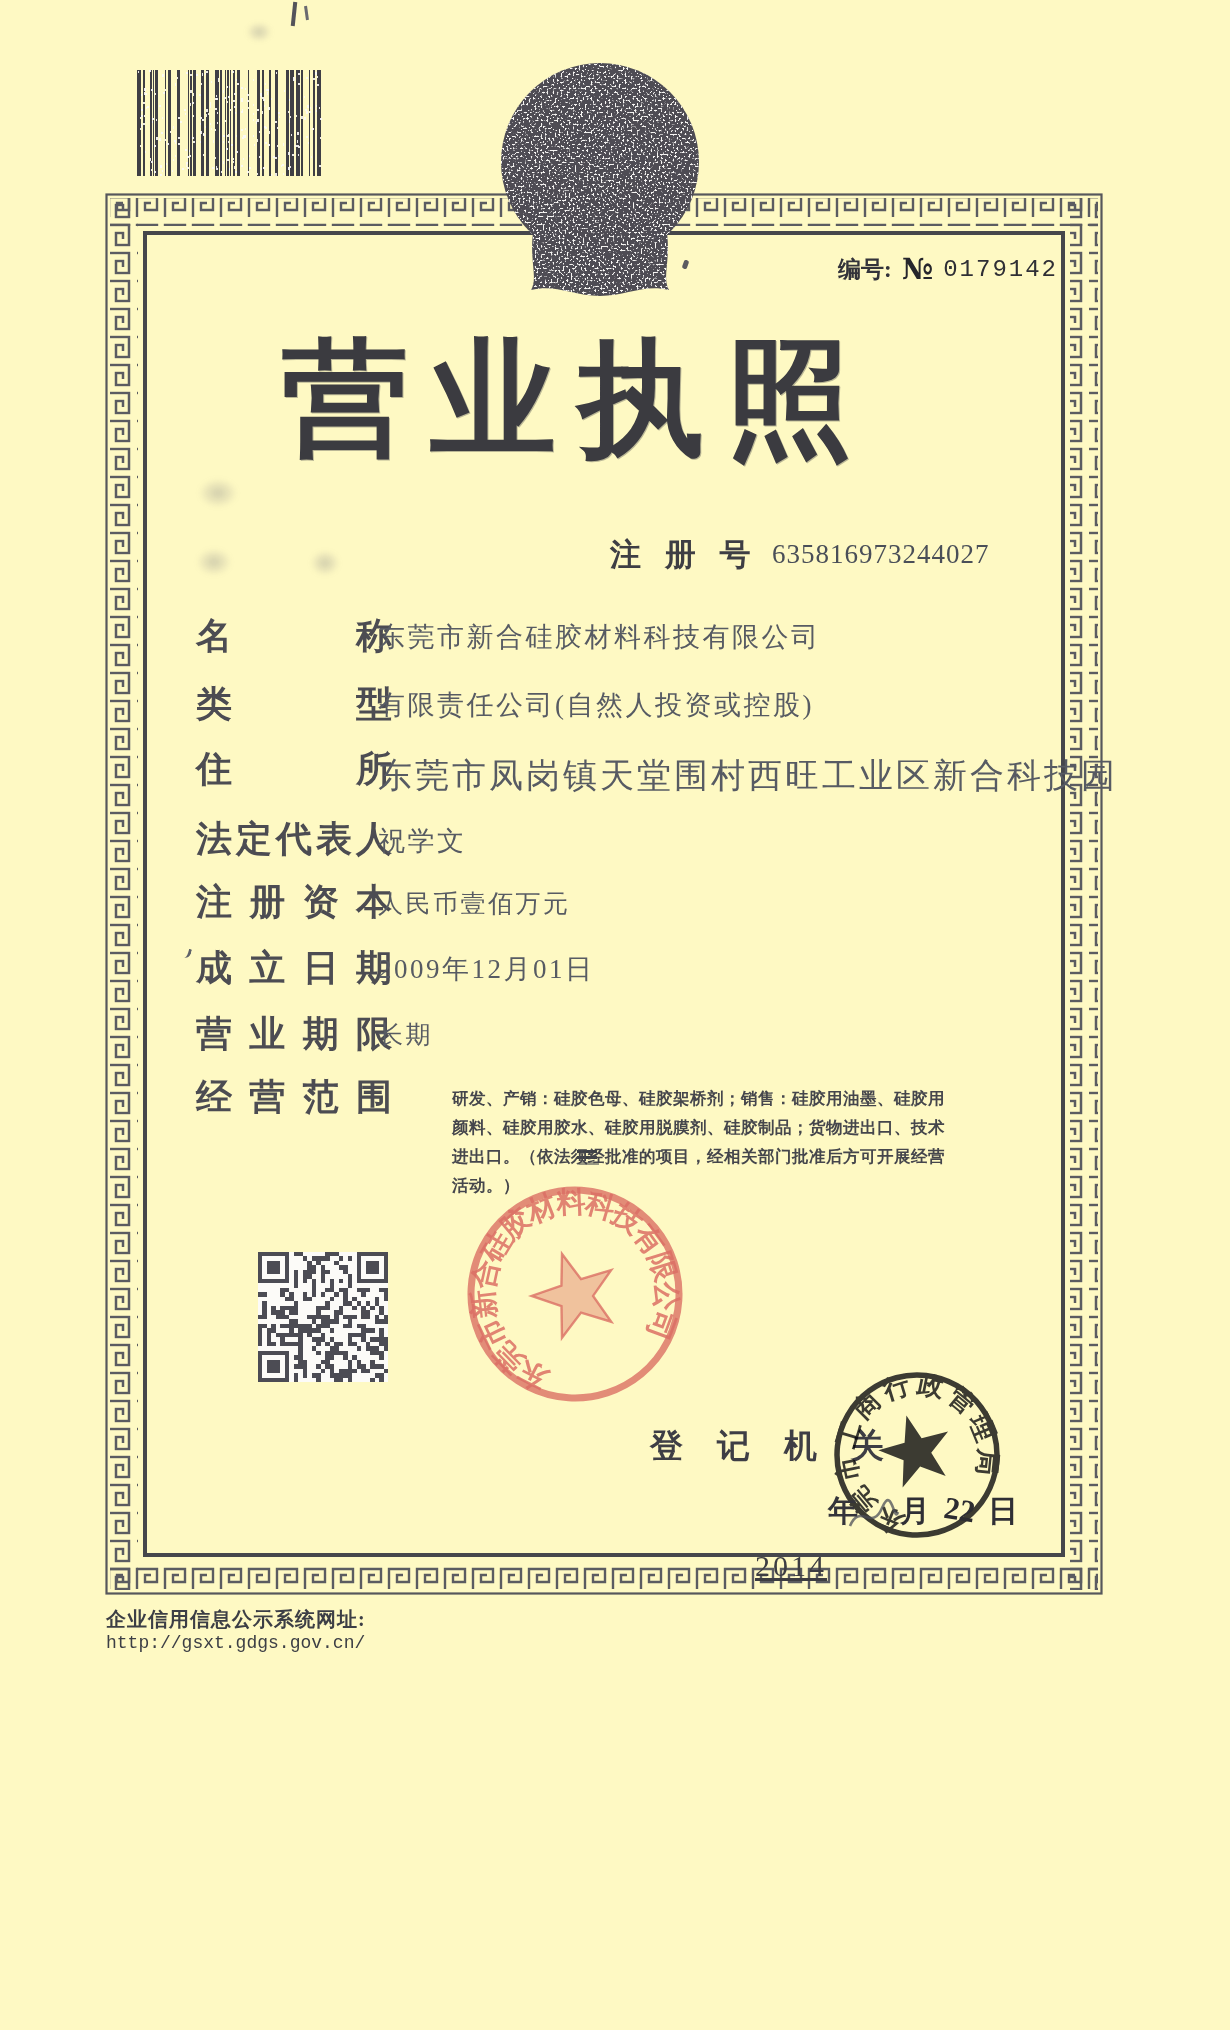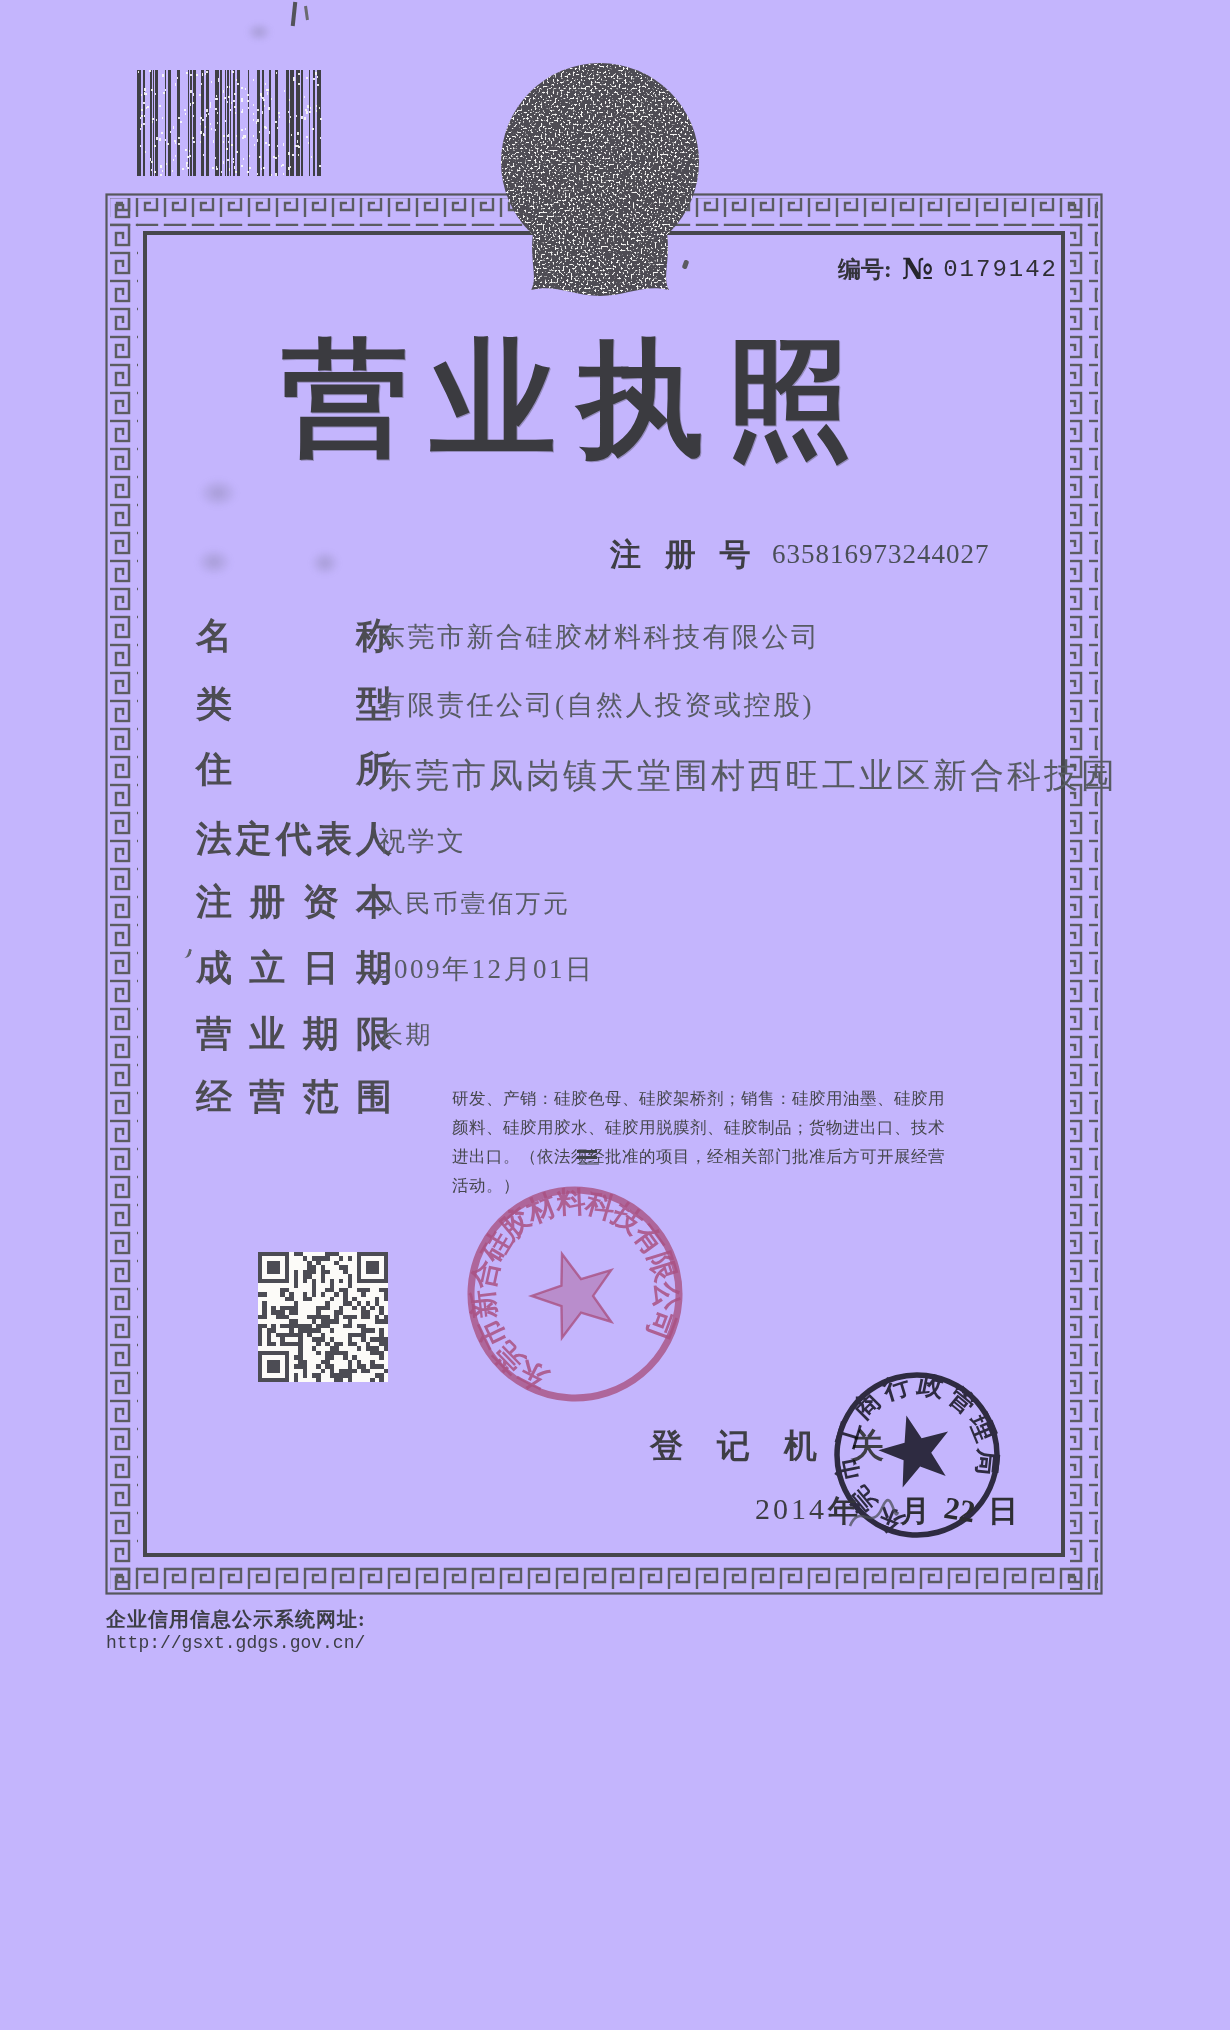--- a/index.html
+++ b/index.html
@@ -1,16 +1,16 @@
 <!DOCTYPE html>
 <html><head>
 <meta charset="utf-8">
 <style>
   html,body{margin:0;padding:0;background:#ffffff;}
-  .page{position:relative;width:1230px;height:2030px;background:#c4b5fd;overflow:hidden;
+  .page{position:relative;width:1230px;height:2030px;background:#fef9c3;overflow:hidden;
         font-family:"Liberation Serif", serif;}
 
   
   .serial{position:absolute;left:838px;top:252px;display:flex;align-items:center;gap:10px;z-index:6;}
   .serial .s-label{font-size:23px;color:#33333a;font-weight:bold;}
   .serial .s-no{font-family:"DejaVu Serif",serif;font-size:29px;font-weight:bold;color:#26262c;}
   .serial .s-num{font-family:"Liberation Mono",monospace;font-size:24px;letter-spacing:2px;color:#2f2f35;}
 
   .title{position:absolute;left:282px;top:330px;font-family:"Liberation Sans",sans-serif;
          font-weight:bold;font-size:126px;line-height:1.1;letter-spacing:22px;color:#3b3b40;
@@ -20,28 +20,28 @@
                letter-spacing:8px;color:#3e3e44;white-space:nowrap;z-index:6;font-family:Liberation Serif, serif;}
   .regno-value{position:absolute;left:772px;top:539px;font-size:27px;letter-spacing:1px;
                color:#4a4f58;white-space:nowrap;z-index:6;}
 
   
   .flabel{position:absolute;left:196px;width:196px;font-size:36px;font-weight:bold;color:#4c4c52;
           text-align:justify;text-align-last:justify;white-space:normal;z-index:6;}
   .fvalue{position:absolute;left:378px;font-size:27px;letter-spacing:2.5px;color:#575b63;
           white-space:nowrap;z-index:6;}
   .scope-lines{position:absolute;left:452px;top:1084px;z-index:6;}
-  .scope-lines div{font-size:16.5px;font-weight:normal;letter-spacing:.5px;color:#45464c;
+  .scope-lines div{font-size:16.5px;font-weight:bold;letter-spacing:.5px;color:#45464c;
                    line-height:29px;white-space:nowrap;}
 
   
   .registrar{position:absolute;left:606px;top:1424px;width:234px;font-size:33px;font-weight:bold;
              color:#3e3e45;text-align:justify;text-align-last:justify;z-index:6;margin-left:44px;}
   .dpart{position:absolute;font-size:30px;color:#3d3d42;white-space:nowrap;z-index:30;}
-  .d-year{left:755px;top:1492px;letter-spacing:3px;}
+  .d-year{left:755px;top:1549px;letter-spacing:3px;text-decoration:underline;}
   .d-yunit{left:828px;top:1491px;font-weight:bold;color:#34343a;}
   .d-munit{left:900px;top:1491px;font-weight:bold;color:#2f2f35;}
   .d-day{left:944px;top:1492px;font-weight:bold;color:#2c2c31;transform:rotate(9deg);font-size:31px;}
   .d-dunit{left:988px;top:1491px;font-weight:bold;color:#2f2f35;}
 
   .footer-left{position:absolute;left:106px;top:1606px;z-index:6;display:flex;align-items:baseline;flex-direction:column;}
   .footer-left .fl-cn{font-size:20px;font-weight:bold;color:#3c3e45;letter-spacing:1px;}
   .footer-left .fl-url{font-family:"Liberation Mono",monospace;font-size:18px;color:#3c3e45;}
   .footer-right{position:absolute;left:712px;top:1603px;font-size:23px;font-weight:bold;
                 color:#34363c;letter-spacing:1px;z-index:6;white-space:nowrap;}

